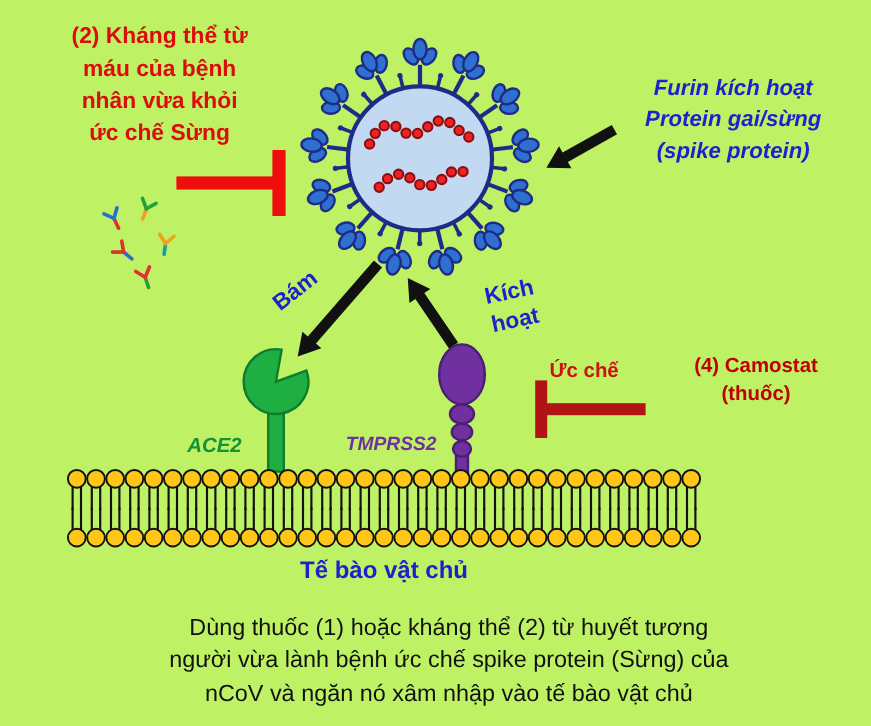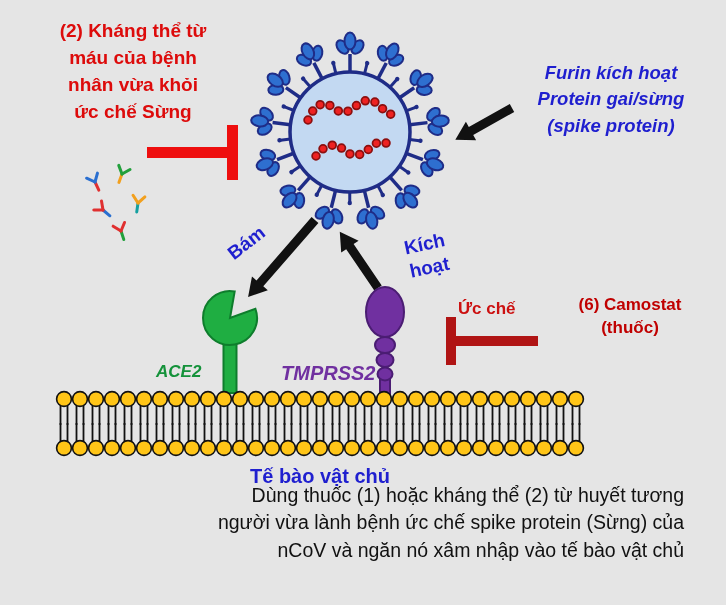--- a/index.html
+++ b/index.html
@@ -1,17 +1,17 @@
 <!DOCTYPE html>
 <html><head>
 <meta charset="utf-8">
 <style>
   html,body{margin:0;padding:0;background:#fff;}
   .canvas{
-    position:relative;width:726px;height:605px;background:#e5e5e5;overflow:hidden;
+    position:relative;width:726px;height:605px;background:#bef264;overflow:hidden;
     font-family:"Liberation Sans",sans-serif;
   }
   .layer-svg{position:absolute;left:0;top:0;}
   .label{position:absolute;white-space:pre-line;}
   .red-note{
     left:22px;top:18px;width:222px;text-align:center;
     color:#dd0b0b;font-weight:bold;font-size:19px;line-height:1.42;
   }
   .furin-note{
     left:505px;top:60px;width:212px;text-align:center;
@@ -25,35 +25,35 @@
     left:392px;top:232px;width:70px;text-align:center;
     color:#1f1fcf;font-weight:600;font-size:19px;line-height:1.25;
     transform:rotate(-12deg);
   }
   .ace2{
     left:156px;top:362px;width:64px;text-align:left;
     color:#14923a;font-weight:bold;font-style:italic;font-size:17px;
   }
   .tmprss2{
     left:281px;top:362px;width:90px;text-align:center;
-    color:#7030a0;font-weight:bold;font-style:italic;font-size:20px;
+    color:#7030a0;font-weight:bold;font-style:italic;font-size:16px;
   }
   .ucche{
     left:458px;top:299px;color:#cc1111;font-weight:600;font-size:17px;
   }
   .camostat{
     left:548px;top:294px;width:164px;text-align:center;
     color:#c00000;font-weight:bold;font-size:17px;line-height:1.35;
   }
   .hostcell{
     left:200px;top:465px;width:240px;text-align:center;
     color:#1f1fcf;font-weight:bold;font-size:20px;
   }
   .caption{
-    left:64px;top:482px;width:620px;text-align:right;
+    left:64px;top:510px;width:620px;text-align:center;
     color:#111;font-size:19.5px;line-height:1.4;
   }
 </style>
 </head>
 <body>
 
 <div class="canvas">
 
   <svg class="layer-svg" width="726" height="605" viewBox="0 0 726 605">
     <defs>
@@ -374,20 +374,20 @@
 ức chế Sừng</div>
   <div class="label furin-note">Furin kích hoạt
 Protein gai/sừng
 (spike protein)</div>
   <div class="label bam">Bám</div>
   <div class="label kichhoat">Kích
 hoạt</div>
   <div class="label ace2">ACE2</div>
   <div class="label tmprss2">TMPRSS2</div>
   <div class="label ucche">Ức chế</div>
-  <div class="label camostat">(6) Camostat
+  <div class="label camostat">(4) Camostat
 (thuốc)</div>
   <div class="label hostcell">Tế bào vật chủ</div>
   <div class="label caption">Dùng thuốc (1) hoặc kháng thể (2) từ huyết tương
 người vừa lành bệnh ức chế spike protein (Sừng) của
 nCoV và ngăn nó xâm nhập vào tế bào vật chủ</div>
 
 </div>
 
 </body></html>

